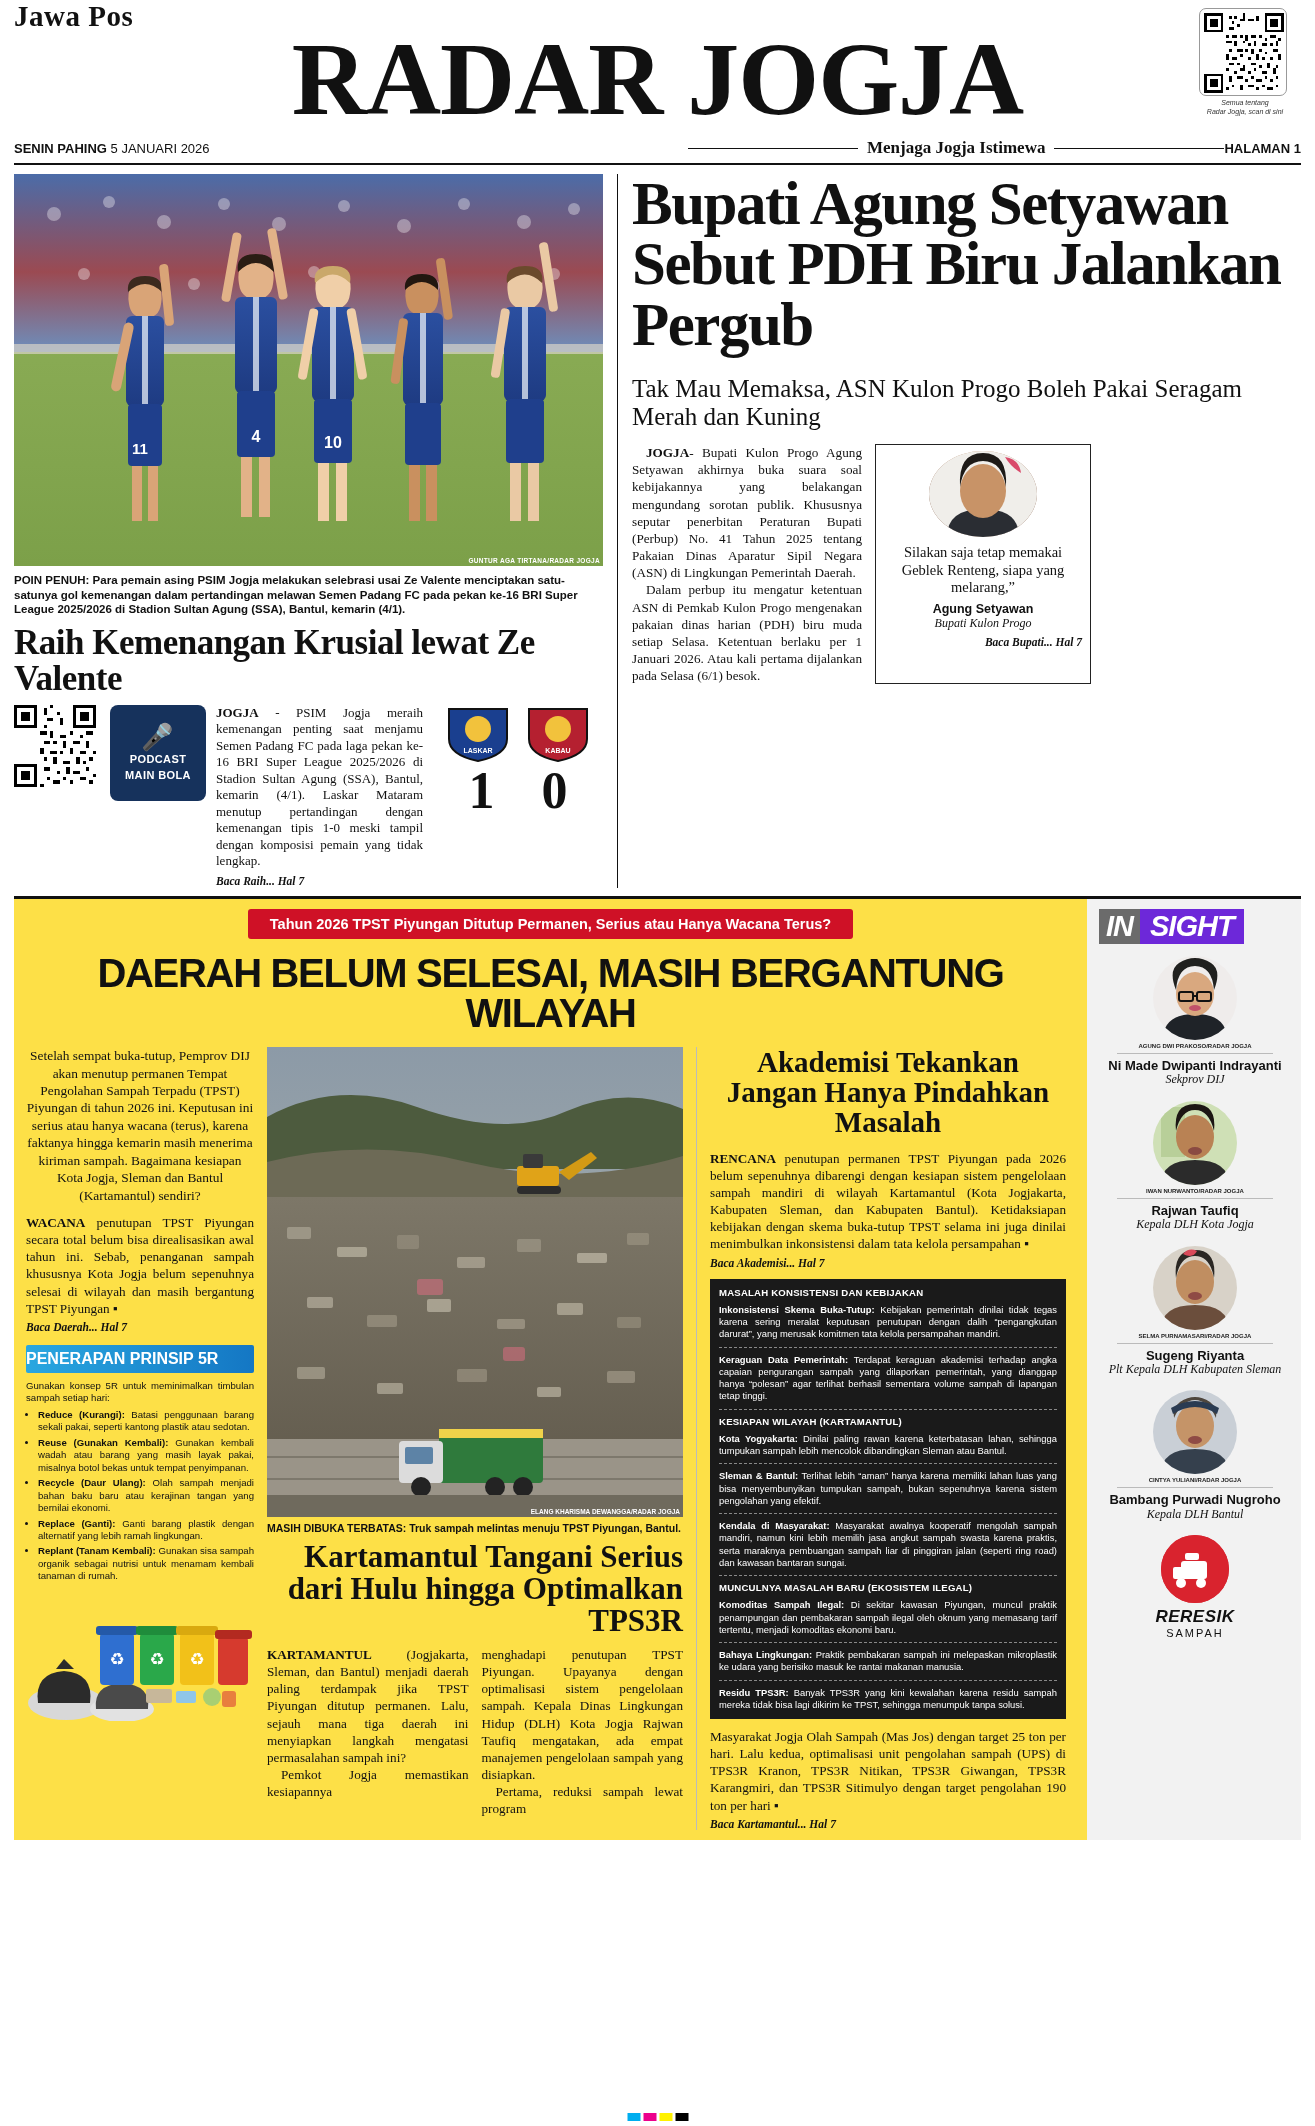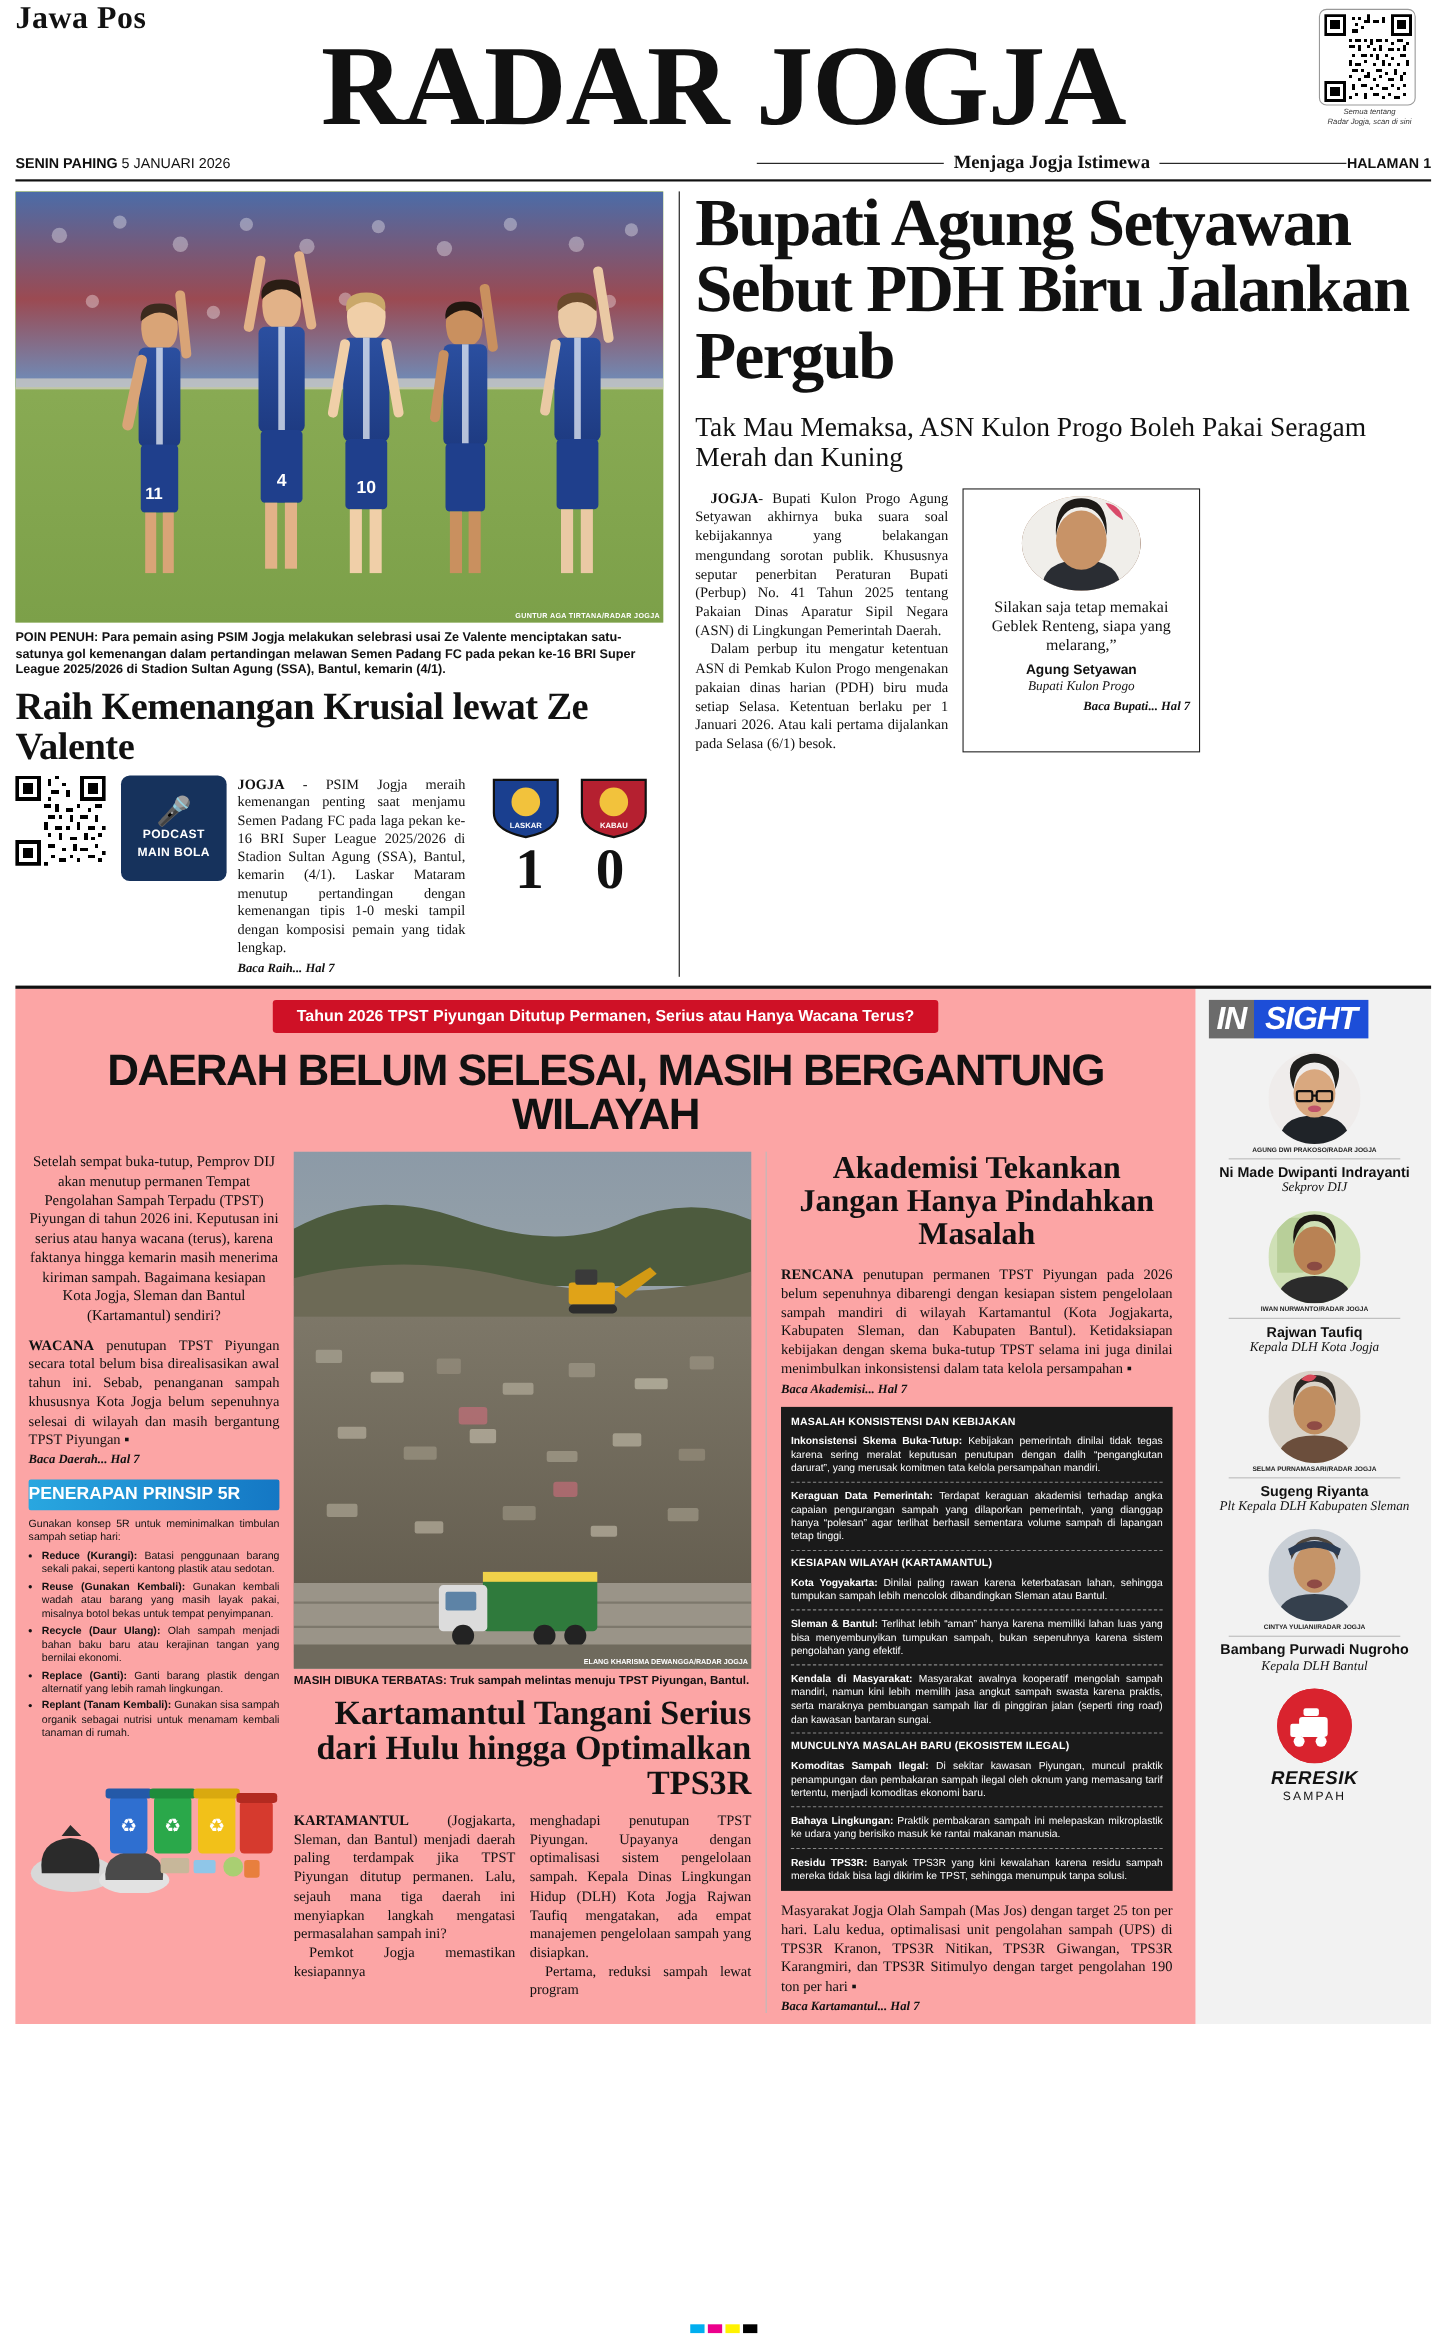--- a/index.html
+++ b/index.html
@@ -124,37 +124,37 @@
   }
   .quote-text { font-family: "Liberation Serif", serif; font-size: 14.5px; line-height: 1.2; margin-top: 7px; }
   .quote-name { font-weight: bold; font-size: 12.5px; margin-top: 6px; font-family: "Liberation Sans", sans-serif; }
   .quote-role { font-style: italic; font-size: 12px; font-family: "Liberation Serif", serif; }
 
   
   .sec-div { border-top: 3px solid #111; margin-top: 8px; }
 
   
   .insight-wrap { display: flex; gap: 0; }
-  .insight-main { width: 1073px; background: #fca5a5; padding: 10px 12px 10px 12px; }
+  .insight-main { width: 1073px; background: #fde047; padding: 10px 12px 10px 12px; }
   .insight-side { width: 214px; background: #f2f2f2; padding: 10px 10px 10px 12px; }
 
   .topic-bar {
     background: #cf1126; color: #fff; font-weight: bold; font-size: 14.5px;
     padding: 7px 22px; border-radius: 3px; display: inline-block;
     margin: 0 auto 14px auto;
   }
   .topic-bar-row { text-align: center; }
   .big-head {
     font-family: "Liberation Sans", sans-serif; font-weight: bold;
     font-size: 40px; line-height: 1; letter-spacing: -1.3px;
     text-align: center; margin-bottom: 14px;
   }
   .insight-logo { display: flex; margin-bottom: 12px; }
   .insight-in { background: #6b6b6b; color: #fff; font-weight: bold; font-size: 29px; padding: 1px 7px; font-style: italic; letter-spacing: -1px;}
-  .insight-sight { background: #1d4ed8; color: #fff; font-weight: bold; font-size: 29px; padding: 1px 10px; font-style: italic; letter-spacing: -1px;}
+  .insight-sight { background: #6d28d9; color: #fff; font-weight: bold; font-size: 29px; padding: 1px 10px; font-style: italic; letter-spacing: -1px;}
 
   .cols3 { display: flex; gap: 13px; }
   .col-a { width: 228px; }
   .col-b { width: 416px; }
   .col-c { width: 370px; border-left: 1px solid #bbb; padding-left: 13px; }
 
   .ser { font-family: "Liberation Serif", serif; font-size: 13.2px; line-height: 1.3; text-align: justify; }
   .ser p { text-indent: 14px; }
   .ser .nohang { text-indent: 0; }
   .ser .bold-lead { font-weight: bold; }

